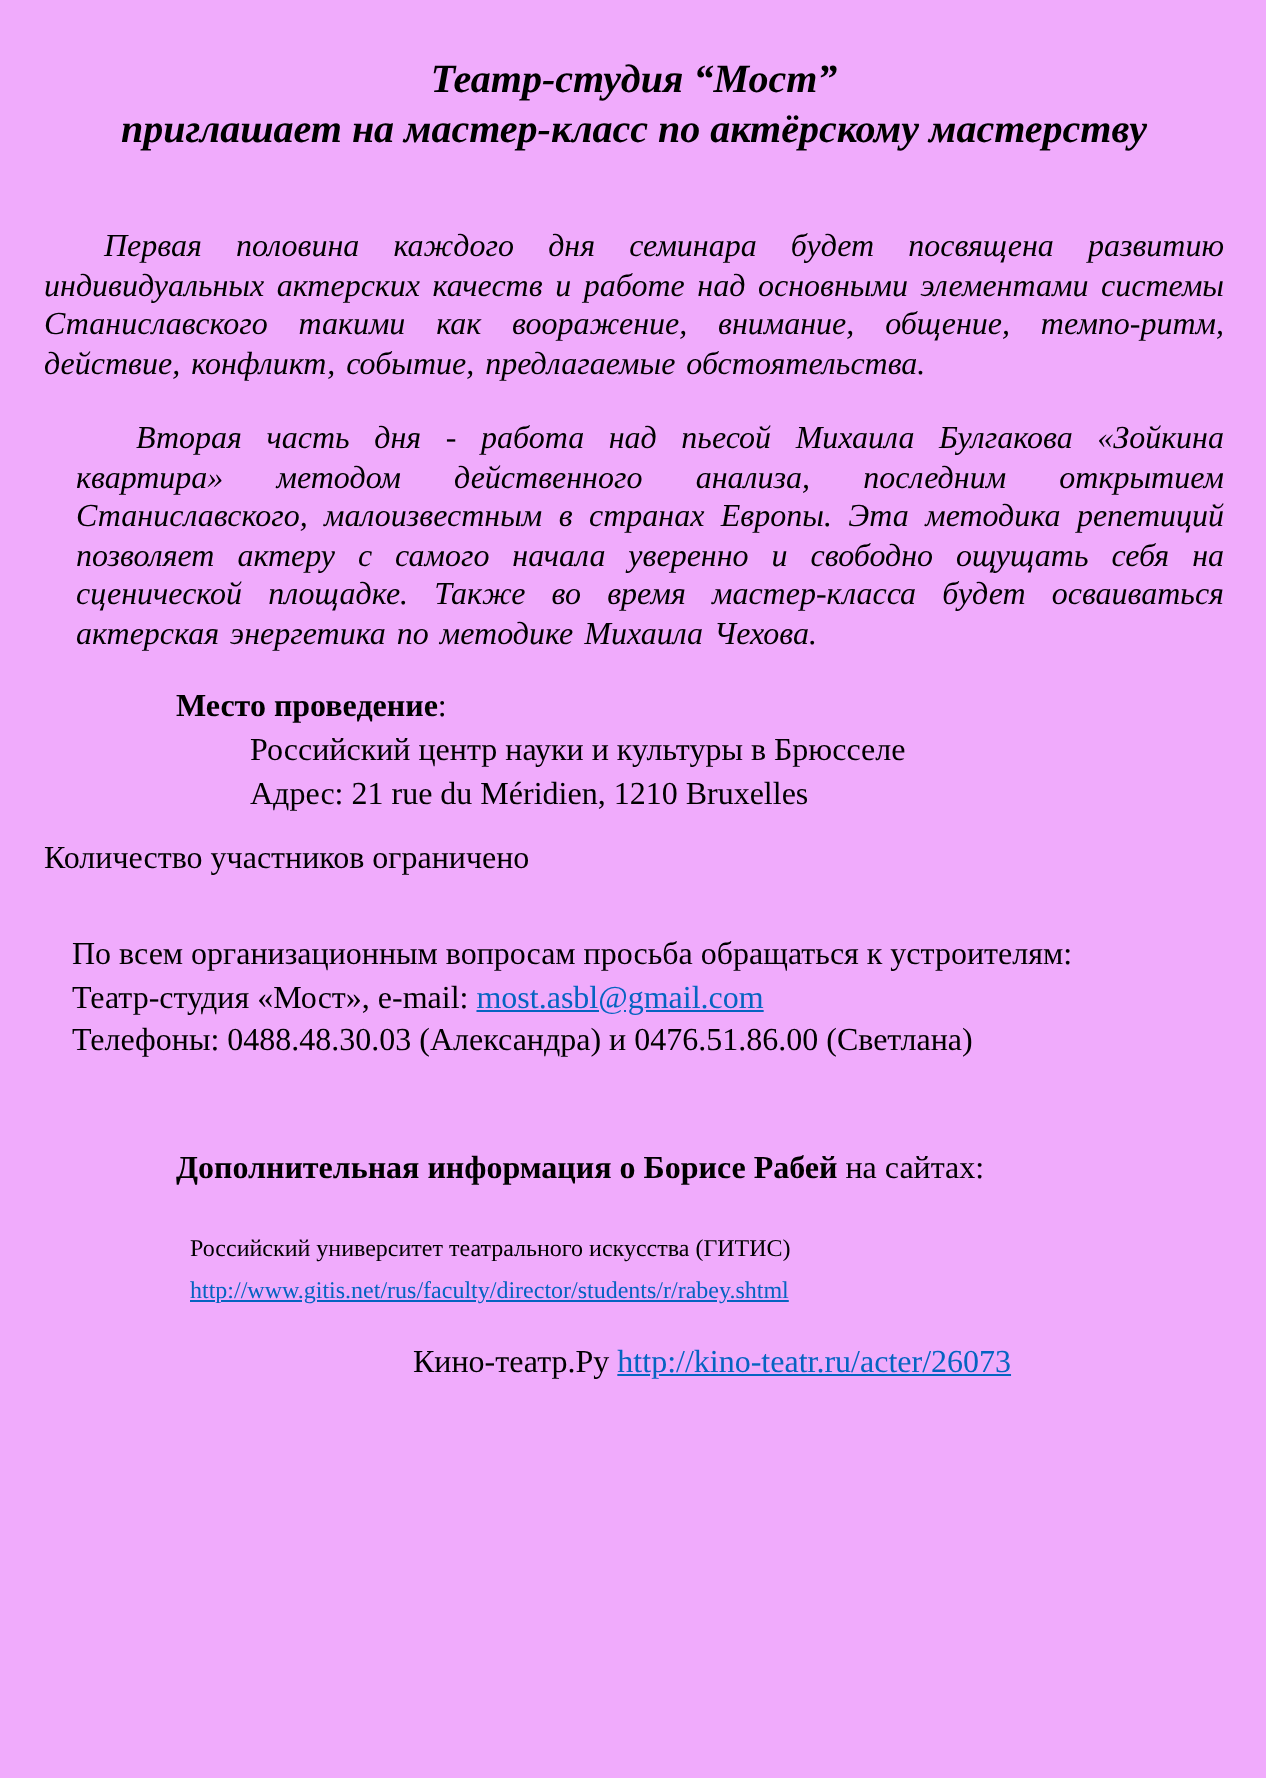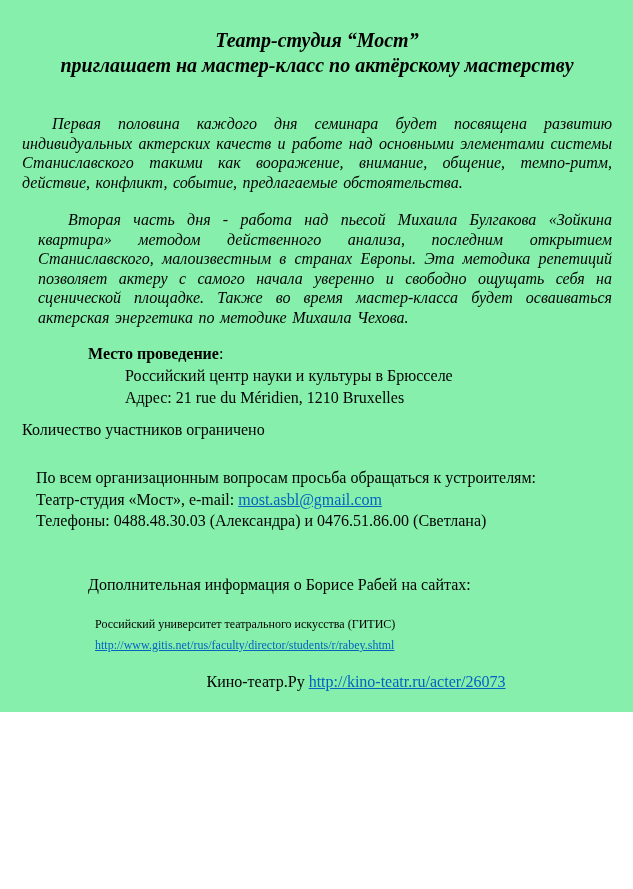--- a/index.html
+++ b/index.html
@@ -1,20 +1,20 @@
 <!DOCTYPE html>
 <html><head>
 <meta charset="utf-8">
 <style>
   html, body { margin: 0; padding: 0; background: #ffffff; }
   .page {
     position: relative;
     width: 633px;
-    height: 712px;
-    background: #86efac;
+    height: 889px;
+    background: #f0abfc;
     box-sizing: border-box;
     padding: 28px 21px 0 22px;
     font-family: "Liberation Serif", "DejaVu Serif", serif;
     color: #000000;
     overflow: hidden;
   }
   .title {
     margin: 0;
     text-align: center;
     font-size: 20px;
@@ -54,21 +54,21 @@
   .contacts {
     margin: 26px 0 0 14px;
     font-size: 16px;
     line-height: 21.5px;
   }
   .more-heading {
     margin: 42px 0 0 66px;
     font-size: 16px;
     line-height: 22px;
   }
-  .more-heading b { font-weight: normal; }
+  .more-heading b { font-weight: bold; }
   .sites {
     margin: 18px 0 0 73px;
     font-size: 12px;
     line-height: 21.5px;
   }
   .kino-line {
     margin: 14px 0 0 78px;
     font-size: 16px;
     line-height: 21.5px;
     text-align: center;

